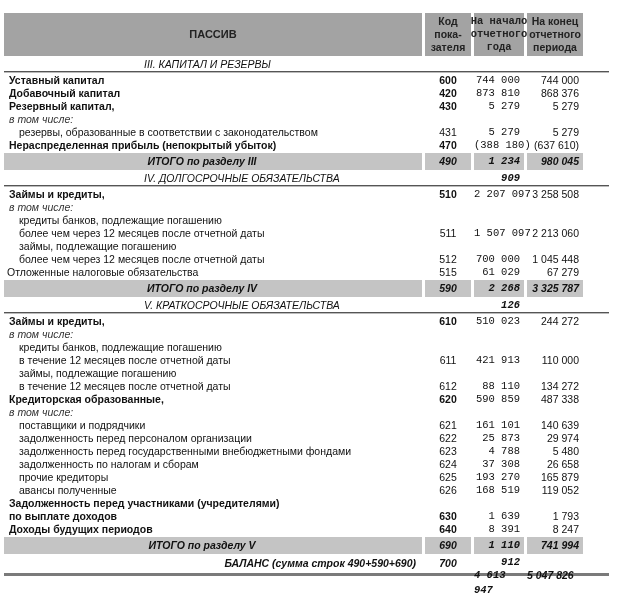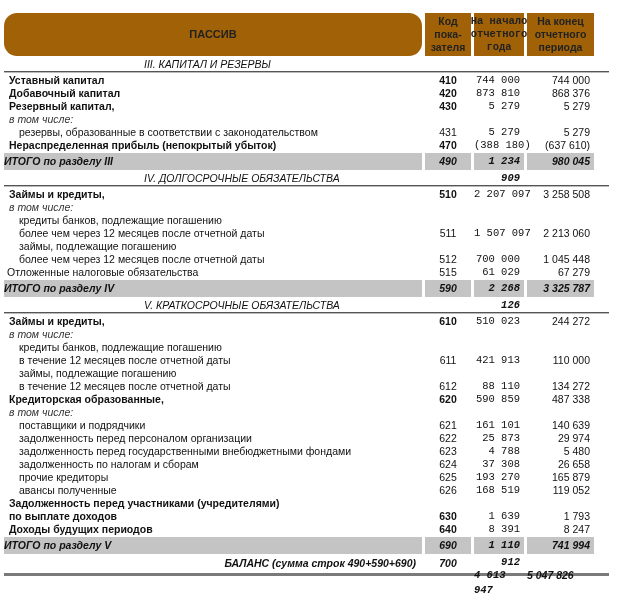--- a/index.html
+++ b/index.html
@@ -1,44 +1,44 @@
 <!DOCTYPE html>
 <html><head>
 <meta charset="utf-8">
 <style>
   html, body { margin: 0; padding: 0; background: #ffffff; }
   body { width: 623px; height: 601px; position: relative; overflow: hidden;
          font-family: "Liberation Sans", sans-serif; color: #111; }
   .sheet { position: absolute; left: 4px; top: 13px; width: 605px; }
   .hdr { display: flex; height: 43px; }
-  .hdr > div { background: #a16207; display: flex; align-items: center; justify-content: center;
+  .hdr > div { background: #a3a3a3; display: flex; align-items: center; justify-content: center;
                text-align: center; font-weight: bold; font-size: 10.5px; line-height: 13px; color: #222;
                box-sizing: border-box; }
   .c-label { width: 418px; }
   .c-code  { width: 46px; }
   .c-start { width: 50px; font-family: Liberation Mono, monospace; }
-  .c-end   { width: 67px; }
+  .c-end   { width: 56px; }
   .gap { width: 3px; background: transparent !important; }
-  .hdr .c-label { font-size: 11px; border-radius: 13px; }
+  .hdr .c-label { font-size: 11px; }
   .sec-title { height: 14px; font-style: italic; font-size: 10.5px; text-align: left;
                padding-left: 140px; line-height: 14px; margin-top: 1px; }
   .sep { height: 1px; background: #555; border-bottom: 1px solid #bbb; margin-bottom: 1px; }
   .row { display: flex; height: 13px; font-size: 10.5px; line-height: 13px; }
   .row > div { box-sizing: border-box; white-space: nowrap; }
   .row .c-label { padding-left: 5px; }
   .row .c-code { text-align: center; }
   .row .c-start, .row .c-end { text-align: right; padding-right: 4px; }
   .row.bold .c-label, .row.bold .c-code { font-weight: bold; }
   .row.sub .c-label { font-style: italic; color: #333; }
   .row.indent .c-label { padding-left: 15px; }
   .row.plain .c-label { font-weight: normal; padding-left: 3px; }
   .total { display: flex; height: 17px; margin-top: 1px; }
   .total > div { background: #c4c4c4; font-weight: bold; font-style: italic; font-size: 10.5px;
                  line-height: 17px; box-sizing: border-box; }
-  .total .c-label { text-align: left; padding-right: 22px; }
+  .total .c-label { text-align: center; padding-right: 22px; }
   .total .c-code { text-align: center; }
   .total .c-start, .total .c-end { text-align: right; padding-right: 4px; }
   .total .gap { background: transparent; }
   .balance { display: flex; height: 15px; margin-top: 2px; }
   .balance > div { font-weight: bold; font-style: italic; font-size: 10.5px; line-height: 15px; box-sizing: border-box; }
   .balance .c-label { text-align: right; padding-right: 6px; }
   .balance .c-code { text-align: center; }
   .balance .c-start, .balance .c-end { text-align: left; padding-right: 4px; margin-top: 12px; }
   .bottom-bar { height: 3px; background: #7a7a7a; margin-top: 2px; }
 </style>
@@ -73,21 +73,21 @@
       </span>
     </div>
   </div>
 
   <div id="body">
       <div class="sec-title">III. КАПИТАЛ И РЕЗЕРВЫ</div>
       <div class="sep"></div>
       <div class="row bold">
         <div class="c-label">Уставный капитал</div>
         <div class="gap"></div>
-        <div class="c-code">410</div>
+        <div class="c-code">600</div>
         <div class="gap"></div>
         <div class="c-start">744 000</div>
         <div class="gap"></div>
         <div class="c-end">744 000</div>
       </div>
       <div class="row bold">
         <div class="c-label">Добавочный капитал</div>
         <div class="gap"></div>
         <div class="c-code">420</div>
         <div class="gap"></div>

